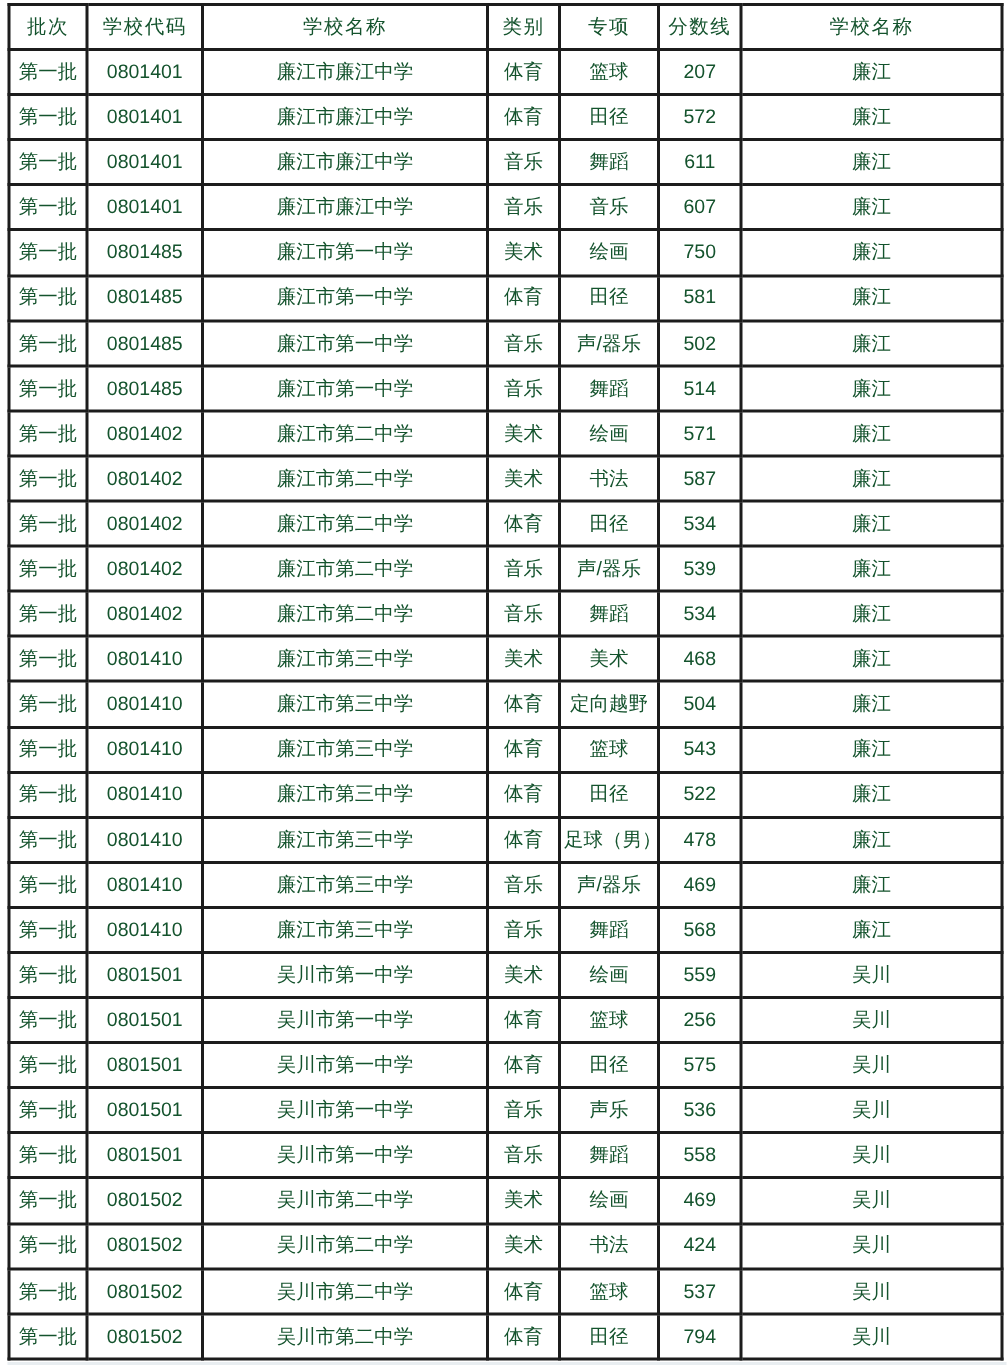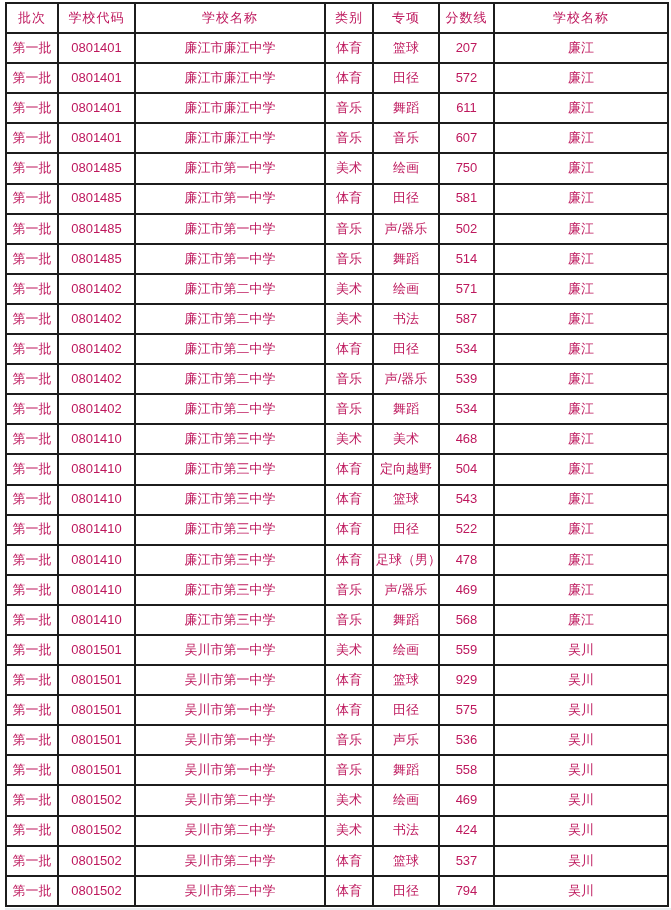--- a/index.html
+++ b/index.html
@@ -15,21 +15,21 @@
     box-sizing: border-box;
     width: 671px;
     height: 910px;
     padding: 2px 4px 0 5px;
     background: #ffffff;
   }
   table.score-table {
     border-collapse: collapse;
     table-layout: fixed;
     width: 662px;
-    color: #be185d;
+    color: #14532d;
     font-size: 13px;
   }
   table.score-table th,
   table.score-table td {
     border: 2px solid #1c1c1c;
     text-align: center;
     vertical-align: middle;
     padding: 0 2px;
     height: 28.1px;
     line-height: 1.1;
@@ -269,21 +269,21 @@
           <td>绘画</td>
           <td>559</td>
           <td>吴川</td>
         </tr>
         <tr>
           <td>第一批</td>
           <td>0801501</td>
           <td>吴川市第一中学</td>
           <td>体育</td>
           <td>篮球</td>
-          <td>929</td>
+          <td>256</td>
           <td>吴川</td>
         </tr>
         <tr>
           <td>第一批</td>
           <td>0801501</td>
           <td>吴川市第一中学</td>
           <td>体育</td>
           <td>田径</td>
           <td>575</td>
           <td>吴川</td>

